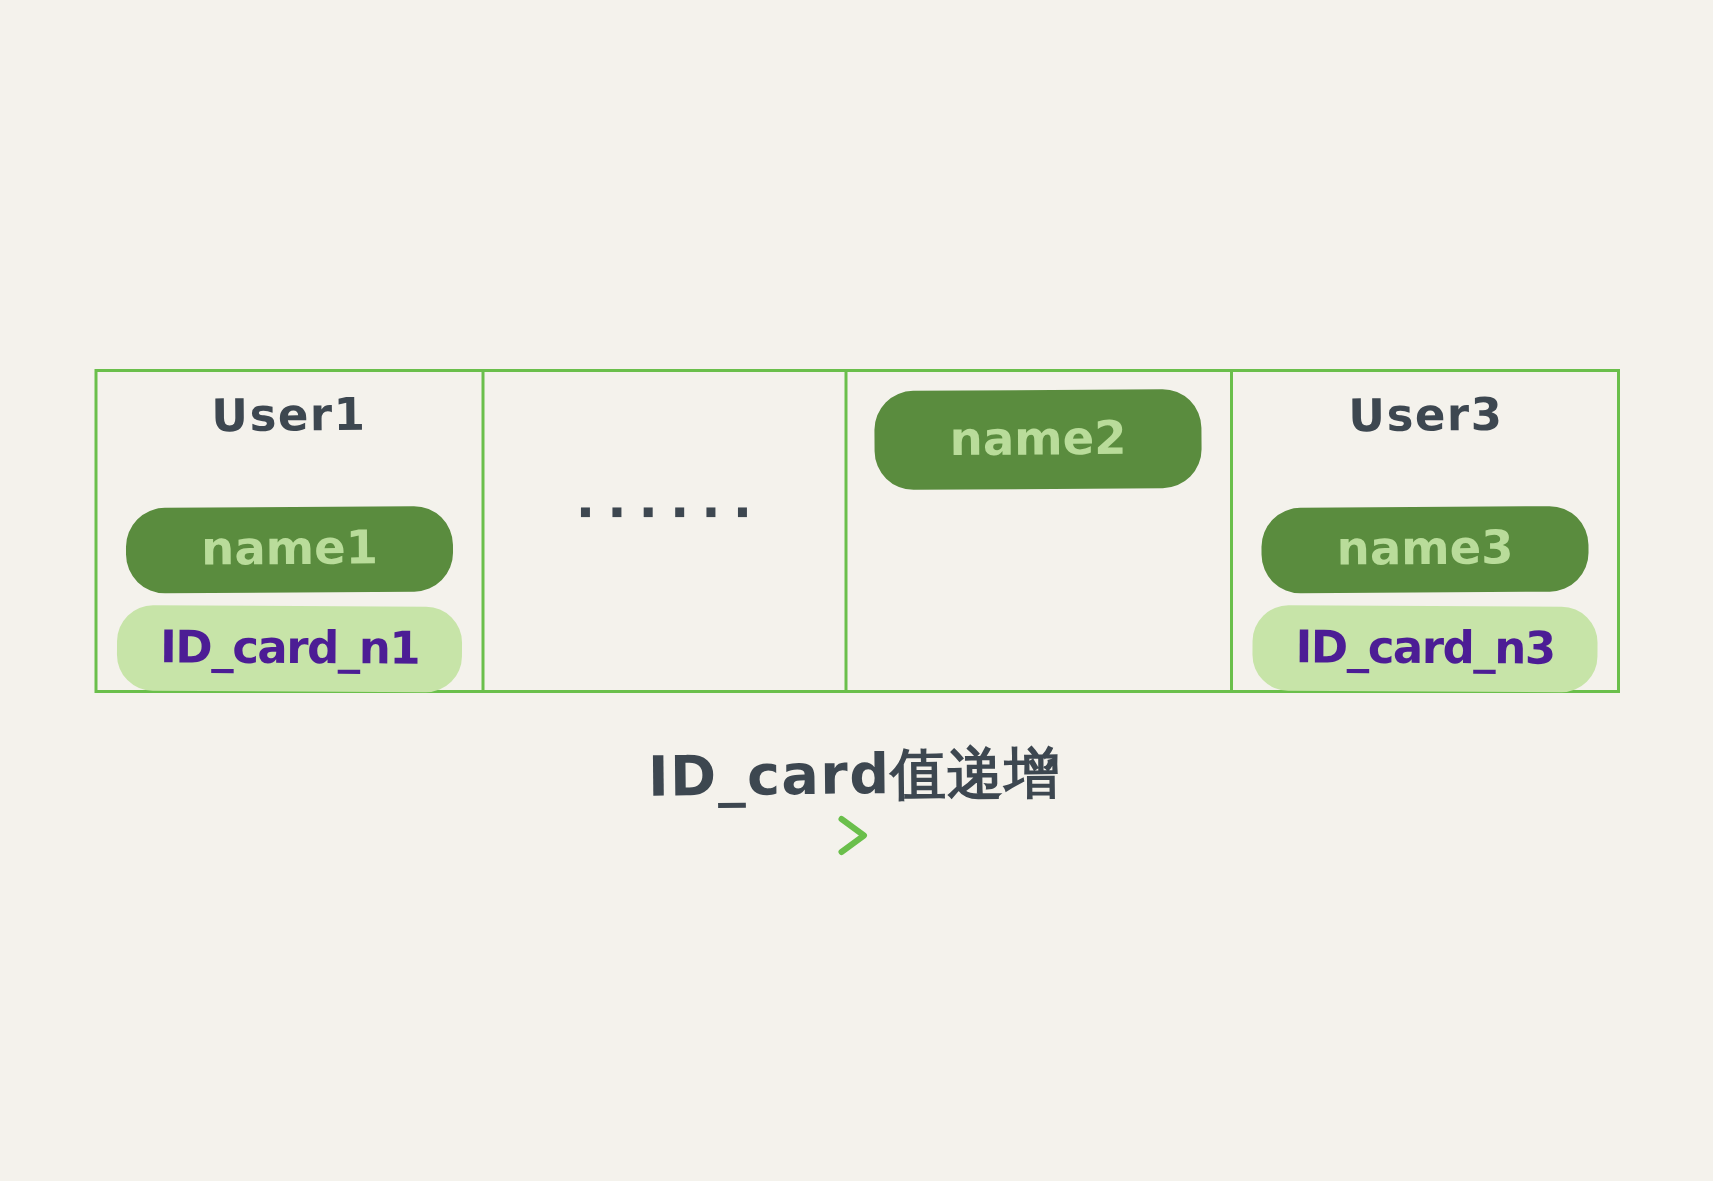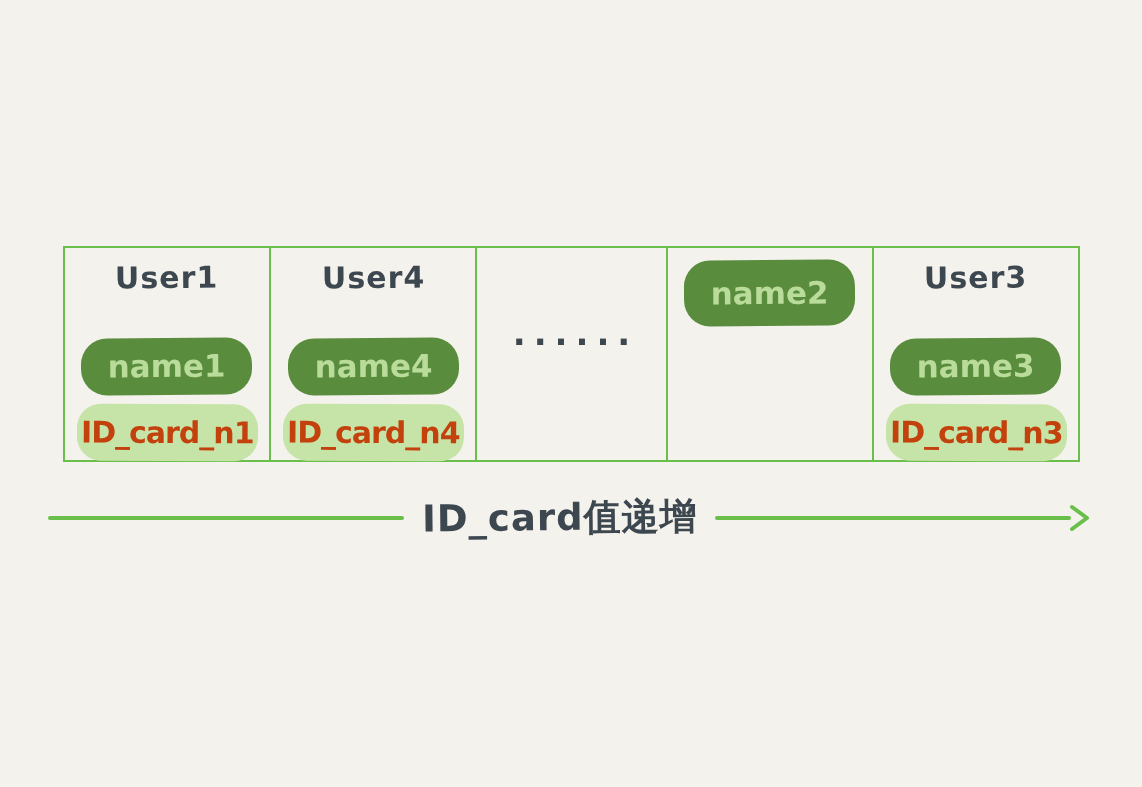--- a/index.html
+++ b/index.html
@@ -59,21 +59,21 @@
     border-radius: 26px;
     color: #b9dc9a;
     font-size: 31px;
     position: relative;
     z-index: 2;
     transform: rotate(-0.4deg);
   }
   .pill.light {
     background: #c7e4a8;
     border-radius: 24px;
-    color: #c2410c;
+    color: #4c1d95;
     font-size: 30px;
     width: 96%;
     margin-top: -7px;
     z-index: 1;
     letter-spacing: -1px;
     transform: rotate(0.3deg);
   }
   .ellipsis-cell {
     justify-content: center;
     padding: 0;
@@ -88,20 +88,21 @@
   }
   
   .arrow-row {
     position: absolute;
     left: 48px;
     top: 492px;
     width: 1044px;
     height: 52px;
     display: flex;
     align-items: center;
+    flex-direction: column;
   }
   .arrow-line {
     flex: 1 1 0;
     height: 3.5px;
     background: #6abf4b;
     border-radius: 2px;
   }
   .arrow-label {
     font-size: 37px;
     font-weight: bold;
@@ -128,29 +129,20 @@
     <div class="cell">
       <div class="cell-title">User1</div>
       <div class="pill dark">
         <span>name1</span>
       </div>
       <div class="pill light">
         <span>ID_card_n1</span>
       </div>
     </div>
 
-    <div class="cell">
-      <div class="cell-title">User4</div>
-      <div class="pill dark">
-        <span>name4</span>
-      </div>
-      <div class="pill light">
-        <span>ID_card_n4</span>
-      </div>
-    </div>
 
     <div class="cell ellipsis-cell">
       <div class="dots">······</div>
     </div>
 
     <div class="cell">
       <div class="pill dark">
         <span>name2</span>
       </div>
     </div>

